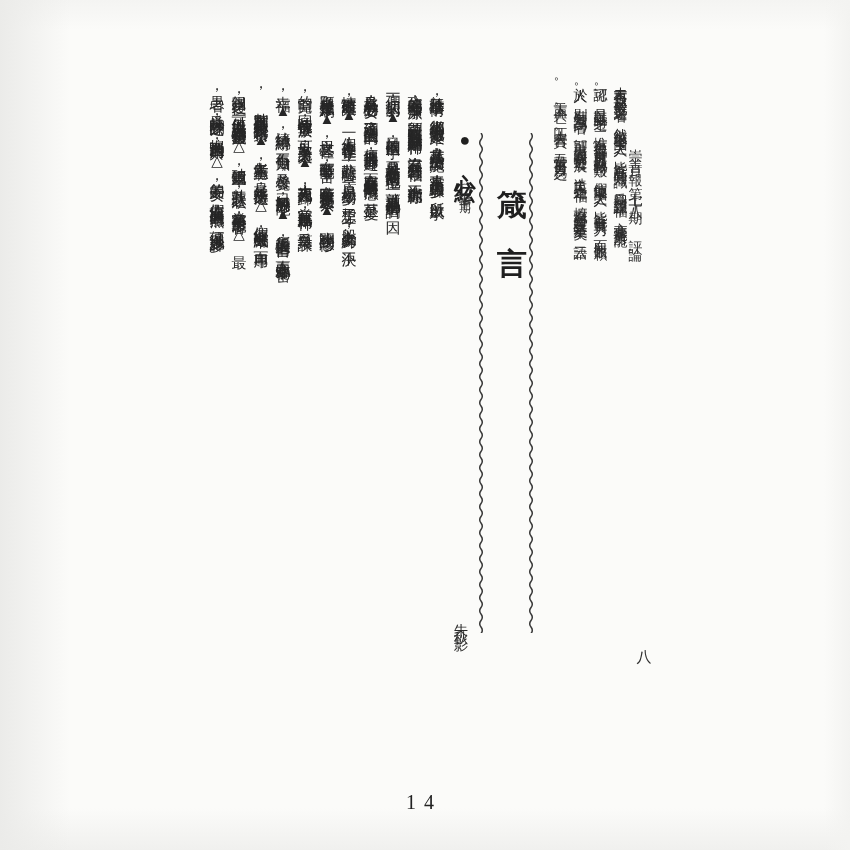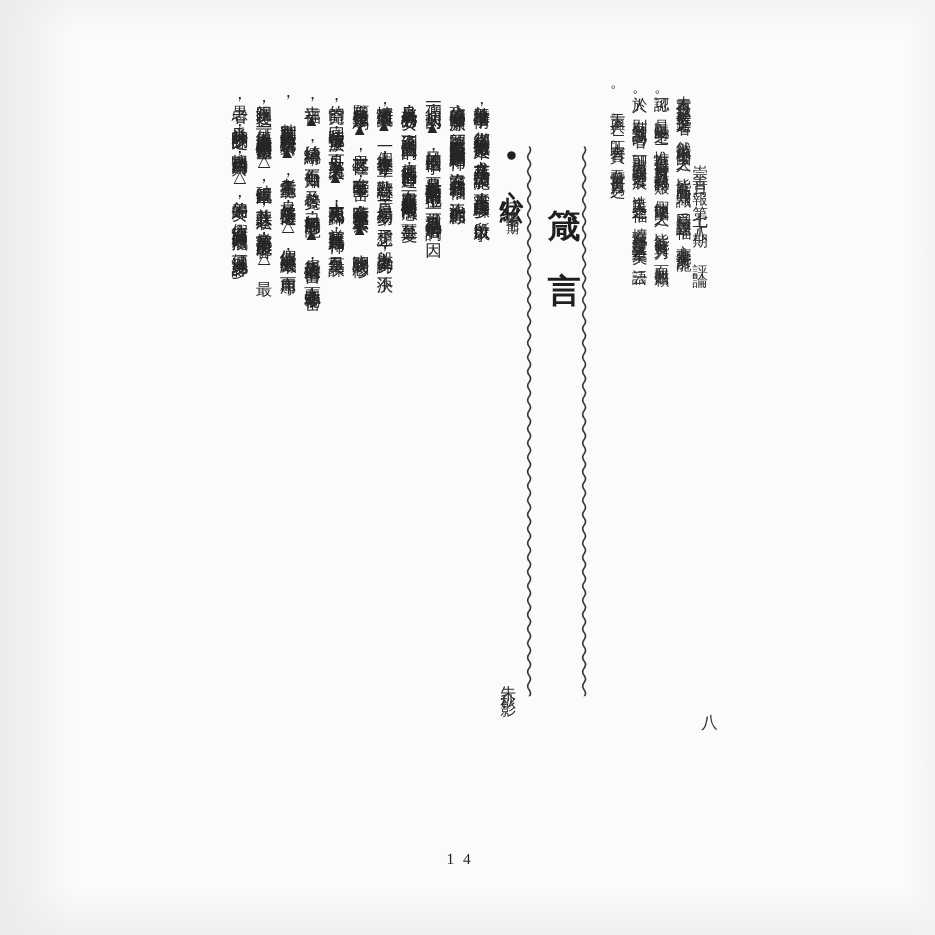--- a/index.html
+++ b/index.html
@@ -34,21 +34,21 @@
   
   .feature-head{left:451px;top:130px;height:280px;color:#1f1f1f;}
   .bullet{font-size:18px;}
   .ftitle{font-size:21px;font-weight:bold;letter-spacing:7px;margin-inline-start:6px;}
   .fcont{font-size:11.5px;letter-spacing:2.5px;margin-inline-start:10px;color:#333;}
   .author{left:451px;top:612px;font-size:14.5px;letter-spacing:7px;color:#2b2b2b;}
   
   .body-text{left:203px;top:84px;width:245px;height:726px;}
   .bcol{line-height:22px;font-size:15px;letter-spacing:1.2px;color:#262626;}
   
-  .page-num{position:absolute;left:406px;top:774px;font-size:14px;letter-spacing:8px;color:#222;}
+  .page-num{position:absolute;left:406px;top:791px;font-size:20px;letter-spacing:8px;color:#222;}
 </style>
 </head>
 <body>
 
 <div class="page">
 
   <div class="vcol header-col">
     <span>崇善月報</span><span class="hdr-issue">（第七十八期）</span><span class="hdr-section">評論</span>
   </div>
   <div class="vcol hdr-page">八</div>

